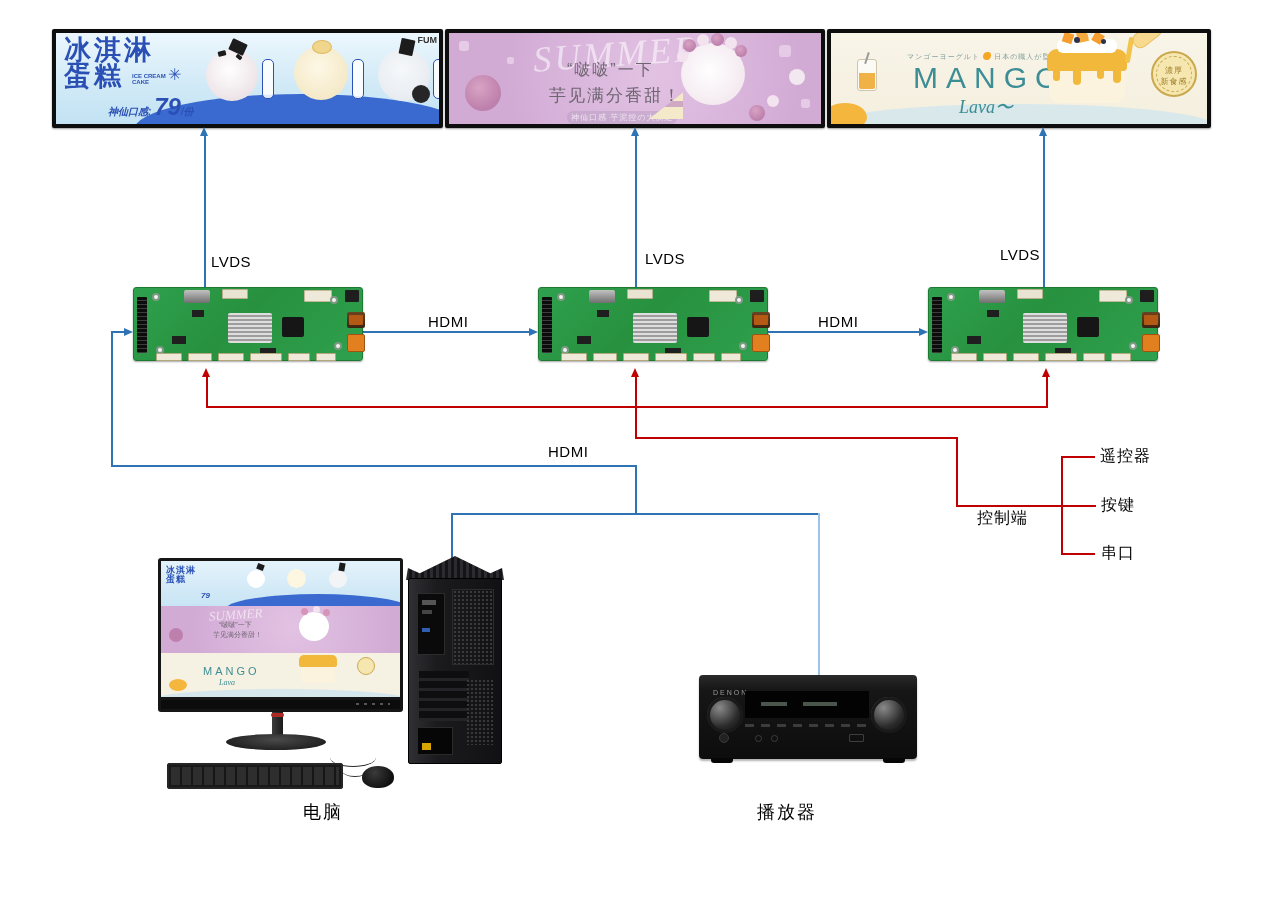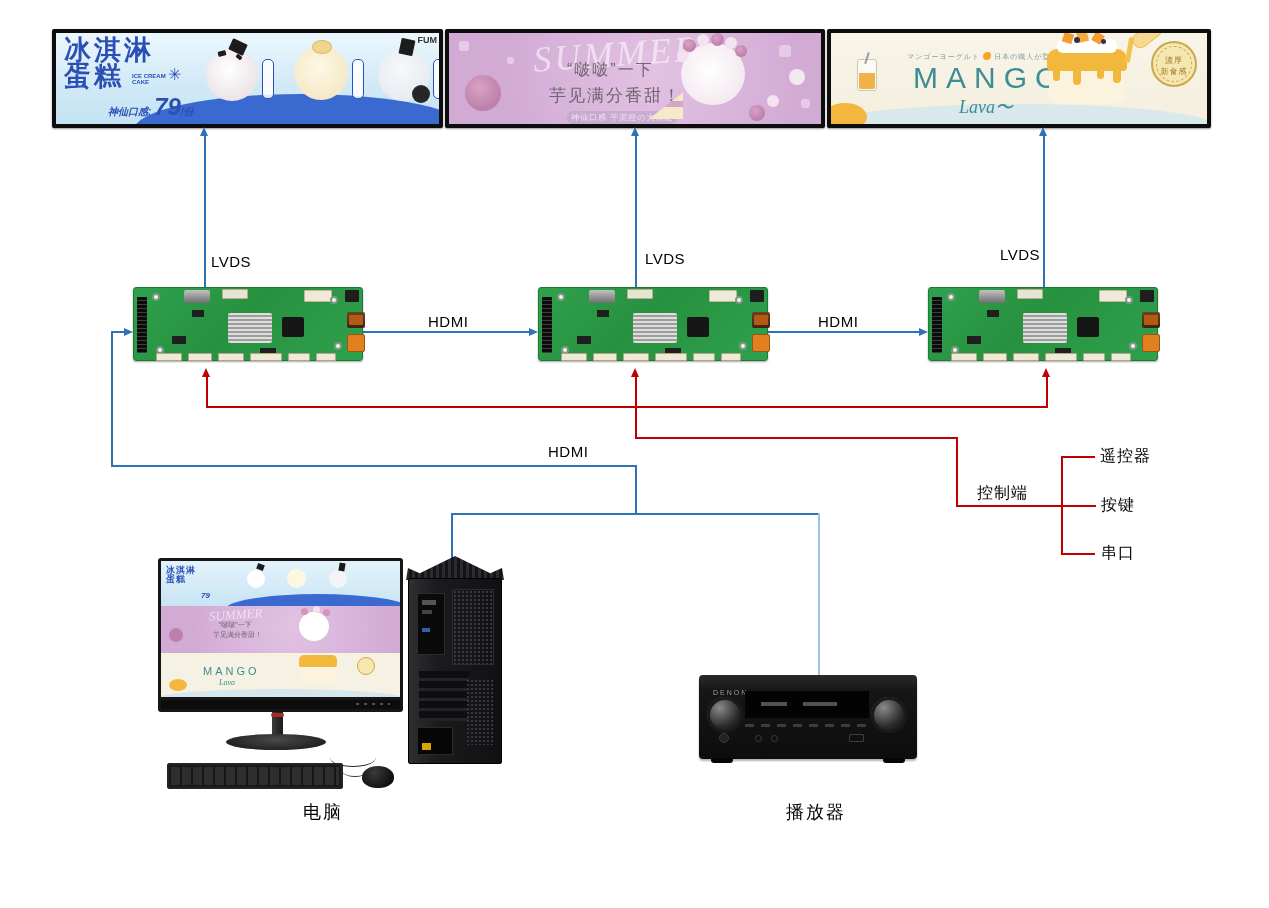--- a/index.html
+++ b/index.html
@@ -209,21 +209,21 @@
         <div style="position:absolute;left:8px;top:-2px;width:60px;height:14px;background:#fff;border-radius:6px;"></div>
         <div style="position:absolute;left:14px;top:-8px;width:10px;height:10px;background:#f59d2f;transform:rotate(18deg);"></div>
         <div style="position:absolute;left:28px;top:-10px;width:11px;height:11px;background:#f6a93c;transform:rotate(-12deg);"></div>
         <div style="position:absolute;left:44px;top:-8px;width:10px;height:10px;background:#f59d2f;transform:rotate(30deg);"></div>
         <div style="position:absolute;left:25px;top:-4px;width:6px;height:6px;border-radius:50%;background:#2c3350;"></div>
         <div style="position:absolute;left:52px;top:-2px;width:5px;height:5px;border-radius:50%;background:#2c3350;"></div>
         <div style="position:absolute;left:38px;top:-12px;width:5px;height:5px;border-radius:50%;background:#fff;box-shadow:0 0 0 1px #e8e2c8;"></div>
       </div>
       <div style="position:absolute;left:300px;top:-6px;width:30px;height:14px;background:#f7d98f;border:1px solid #e8c060;border-radius:7px;transform:rotate(-38deg);"></div>
       <div style="position:absolute;left:296px;top:4px;width:5px;height:26px;background:#f2c44d;transform:rotate(10deg);border-radius:2px;"></div>
-      <div class="badge" style="left:320px;top:8px;width:46px;height:46px;">
+      <div class="badge" style="left:320px;top:18px;width:46px;height:46px;">
         <div class="in"></div>
         <div style="position:relative;font-size:8px;margin-top:12px;letter-spacing:1px;">濃厚</div>
         <div style="position:relative;font-size:8px;letter-spacing:1px;">新食感</div>
       </div>
     </div>
   </div>
 
   <div class="ln blue" style="left:204px;top:135px;width:2px;height:153px;"></div>
   <div class="arr up-b" style="left:200px;top:127px;"></div>
   <div class="ln blue" style="left:635px;top:135px;width:2px;height:153px;"></div>
@@ -258,21 +258,21 @@
   <div class="ln red" style="left:635px;top:376px;width:2px;height:62px;"></div>
   <div class="arr up-r" style="left:631px;top:368px;"></div>
   <div class="ln red" style="left:1046px;top:376px;width:2px;height:31px;"></div>
   <div class="arr up-r" style="left:1042px;top:368px;"></div>
   <div class="ln red" style="left:635px;top:437px;width:323px;height:2px;"></div>
   <div class="ln red" style="left:956px;top:437px;width:2px;height:70px;"></div>
   <div class="ln red" style="left:956px;top:505px;width:140px;height:2px;"></div>
   <div class="ln red" style="left:1061px;top:456px;width:2px;height:99px;"></div>
   <div class="ln red" style="left:1061px;top:456px;width:34px;height:2px;"></div>
   <div class="ln red" style="left:1061px;top:553px;width:34px;height:2px;"></div>
-  <div class="lbl cn" style="left:977px;top:483px;text-align:right;">控制端</div>
+  <div class="lbl cn" style="left:977px;top:508px;text-align:right;">控制端</div>
   <div class="lbl cn" style="left:1100px;top:446px;">遥控器</div>
   <div class="lbl cn" style="left:1101px;top:495px;">按键</div>
   <div class="lbl cn" style="left:1101px;top:543px;">串口</div>
 
   <div class="board" style="left:133px;top:287px;">
     <div class="pins"></div>
       <div class="topport"></div>
       <div class="lvdscn"></div>
       <div class="pwrcn"></div>
     <div class="cblk"></div>
@@ -419,15 +419,15 @@
     <div class="btnrow"></div>
     <div class="jack" style="left:56px;"></div>
     <div class="jack" style="left:72px;"></div>
     <div class="usb"></div>
     <div class="pwr"></div>
     <div class="foot" style="left:12px;"></div>
     <div class="foot" style="right:12px;"></div>
   </div>
 
   <div class="lbl big" style="left:303px;top:800px;">电脑</div>
-  <div class="lbl big" style="left:786px;top:800px;">播放器</div>
+  <div class="lbl big" style="left:757px;top:800px;">播放器</div>
 
 </div>
 
 </body></html>

